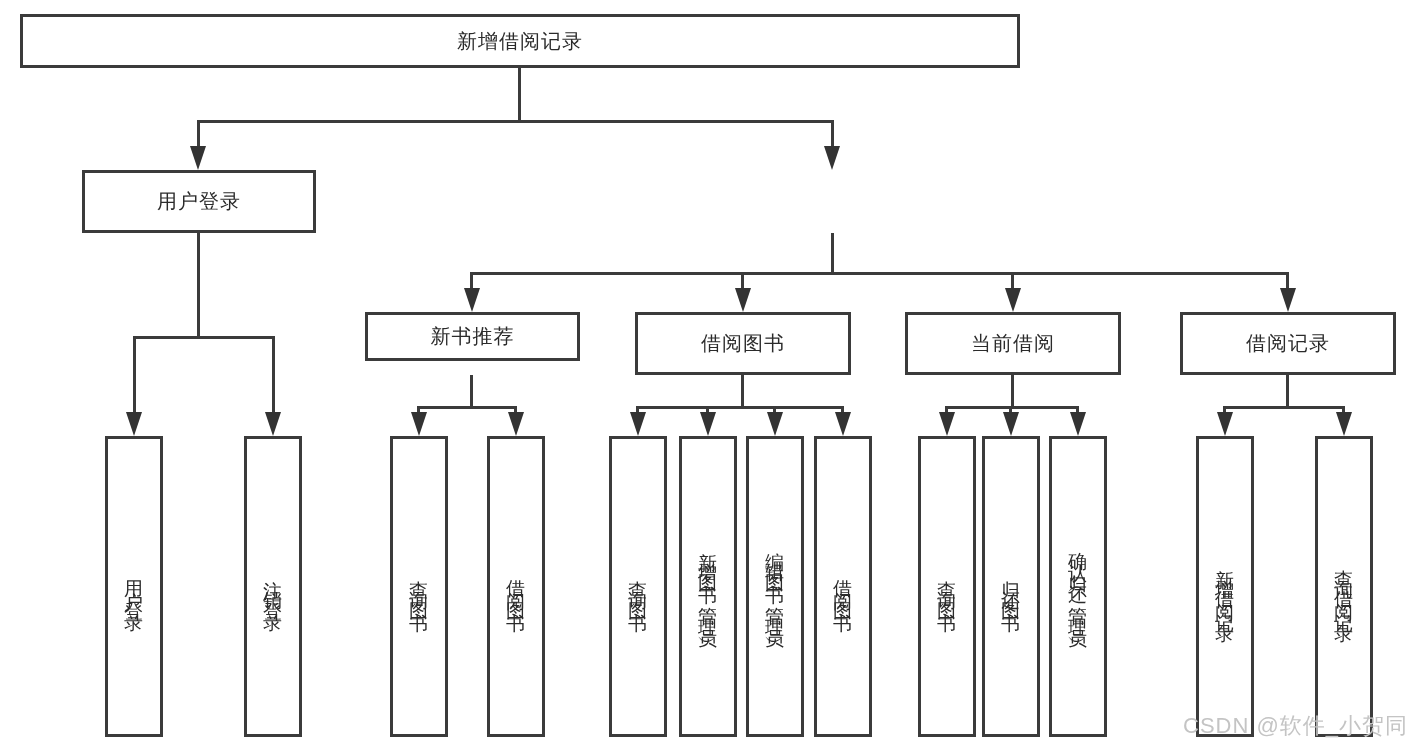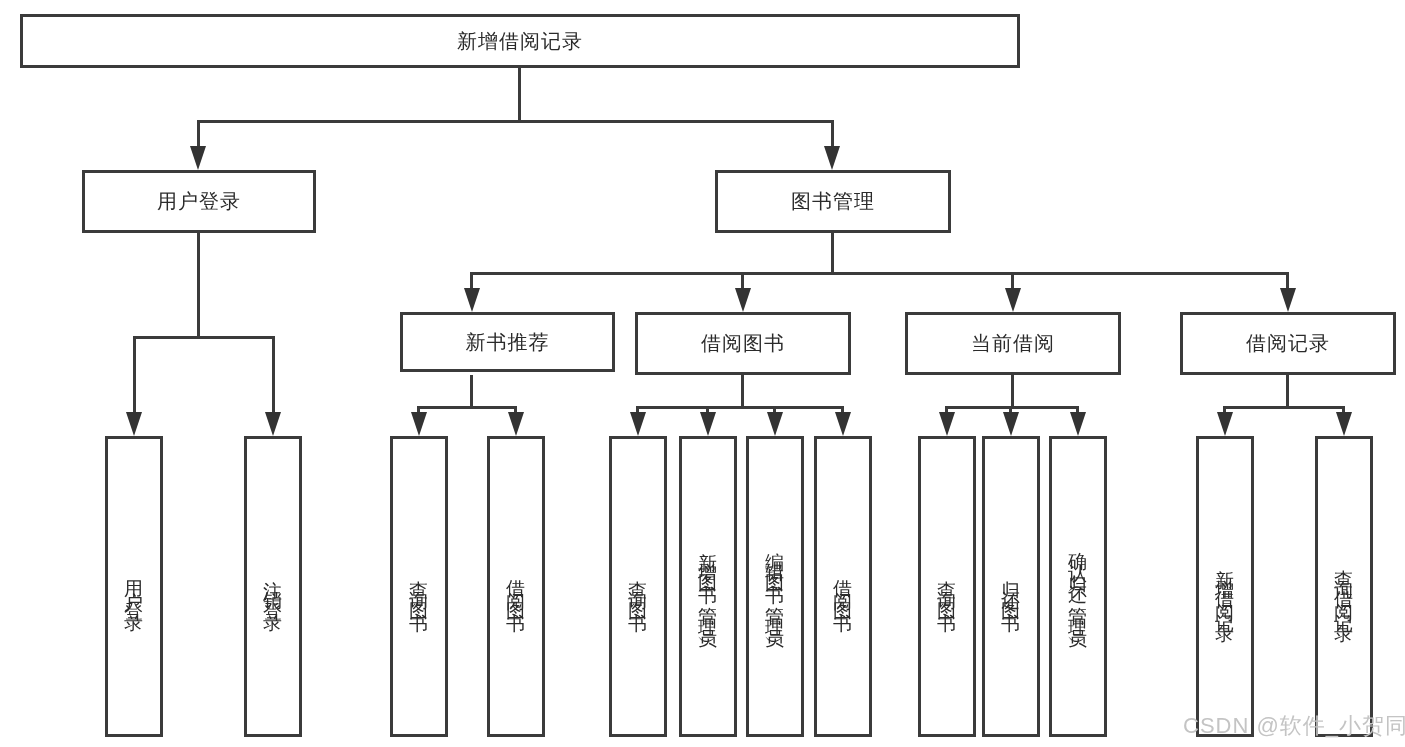--- a/index.html
+++ b/index.html
@@ -79,43 +79,40 @@
   <div class="vline" style="left:518px; top:68px; height:52px;"></div>
   <div class="hline" style="left:197px; top:120px; width:637px;"></div>
   <div class="vline" style="left:197px; top:120px; height:26px;"></div>
   <div class="vline" style="left:831px; top:120px; height:26px;"></div>
   <div class="arrow" style="left:190px; top:146px;"></div>
   <div class="arrow" style="left:824px; top:146px;"></div>
 
   <div class="hbox" style="left:82px; top:170px; width:234px; height:63px;">
     <span>用户登录</span>
   </div>
-  <div class="hbox" style="left:715px; top:170px; width:236px; height:63px;">
-    <span>图书管理</span>
-  </div>
 
   <div class="vline" style="left:197px; top:233px; height:103px;"></div>
   <div class="hline" style="left:133px; top:336px; width:142px;"></div>
   <div class="vline" style="left:133px; top:336px; height:76px;"></div>
   <div class="vline" style="left:272px; top:336px; height:76px;"></div>
   <div class="arrow" style="left:126px; top:412px;"></div>
   <div class="arrow" style="left:265px; top:412px;"></div>
 
   <div class="vline" style="left:831px; top:233px; height:39px;"></div>
   <div class="hline" style="left:470px; top:272px; width:819px;"></div>
   <div class="vline" style="left:470px; top:272px; height:16px;"></div>
   <div class="vline" style="left:741px; top:272px; height:16px;"></div>
   <div class="vline" style="left:1011px; top:272px; height:16px;"></div>
   <div class="vline" style="left:1286px; top:272px; height:16px;"></div>
   <div class="arrow" style="left:464px; top:288px;"></div>
   <div class="arrow" style="left:735px; top:288px;"></div>
   <div class="arrow" style="left:1005px; top:288px;"></div>
   <div class="arrow" style="left:1280px; top:288px;"></div>
 
-  <div class="hbox" style="left:365px; top:312px; width:215px; height:60px;margin-left:35px;">
+  <div class="hbox" style="left:365px; top:312px; width:215px; height:49px;">
     <span>新书推荐</span>
   </div>
   <div class="hbox" style="left:635px; top:312px; width:216px; height:63px;">
     <span>借阅图书</span>
   </div>
   <div class="hbox" style="left:905px; top:312px; width:216px; height:63px;">
     <span>当前借阅</span>
   </div>
   <div class="hbox" style="left:1180px; top:312px; width:216px; height:63px;">
     <span>借阅记录</span>

